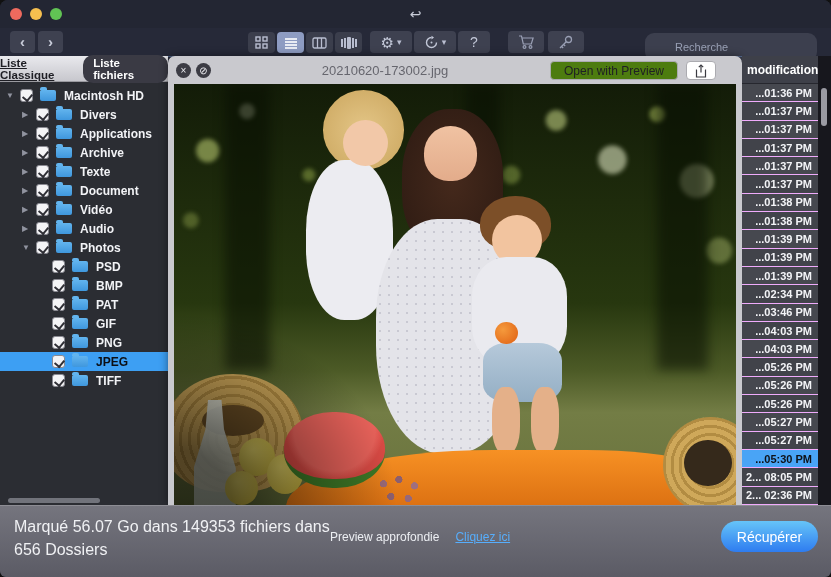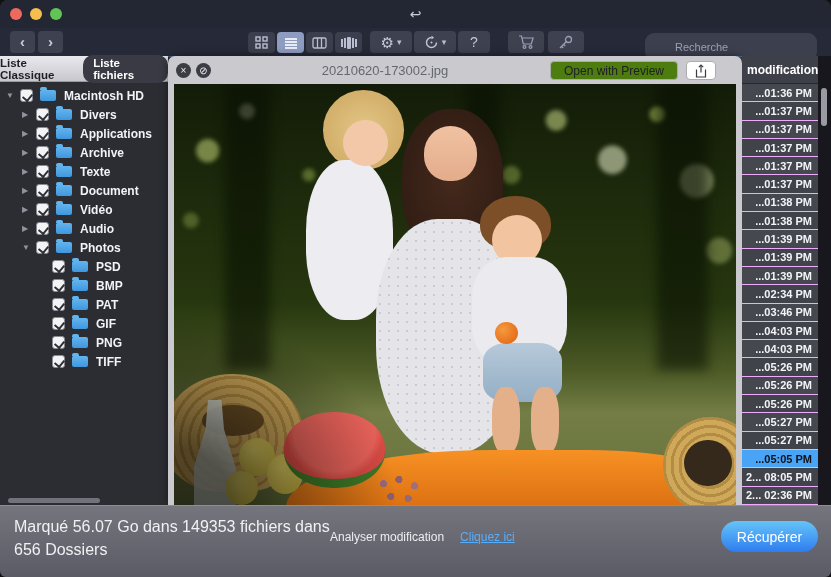--- a/index.html
+++ b/index.html
@@ -32,21 +32,21 @@
   .searchbox { position:absolute; left:645px; top:5px; width:172px; height:28px; background:#3c3f4e; border-radius:9px; display:flex; align-items:center; padding:0 8px; gap:22px; }
   .searchbox input { flex:1; background:transparent; border:none; outline:none; color:#dfe3ee; font-size:11px; font-family:"Liberation Sans", sans-serif; }
   .searchbox input::placeholder { color:#9aa1b6; }
 
   
   .content-topline { position:absolute; left:0; top:56px; width:831px; height:1px; background:#6f95cf; opacity:.5; }
 
   
   .sidebar { position:absolute; left:0; top:56px; width:168px; height:449px; background:#2b2d33; }
   .tabbar { position:absolute; left:0; top:0; width:168px; height:26px; background:linear-gradient(#e9e9ed,#c7c7cd); border-bottom:1px solid #9a9aa0; display:flex; align-items:center; justify-content:center; gap:6px; }
-  .tab-plain { font-size:11.5px; font-weight:bold; color:#1e1e24; }
+  .tab-plain { font-size:11.5px; font-weight:bold; color:#1e1e24;text-decoration:underline; }
   .tab-pill { font-size:11.5px; font-weight:bold; color:#fff; background:#3a3a44; border-radius:10px; padding:2px 10px; }
   .tree { position:absolute; left:0; top:30px; width:168px; }
   .tree-row { position:relative; height:19px; display:flex; align-items:center; }
   .tree-row.sel { background:#3d9ff3; }
   .tree-row.lvl0 { padding-left:6px; }
   .tree-row.lvl1 { padding-left:22px; }
   .tree-row.lvl2 { padding-left:52px; }
   .tri { width:14px; font-size:8px; color:#90939f; flex:none; }
   .tree-row.lvl2 .tri { width:0; }
   .cbx { width:13px; height:13px; background:#f4f4f6; border:1px solid #8a8a92; border-radius:3px; position:relative; flex:none; margin-right:7px; }
@@ -334,20 +334,26 @@
         <span class="cbx"></span>
         <span class="folder"></span>
         <span class="tree-label">GIF</span>
       </div>
       <div class="tree-row lvl2">
         <span class="tri"></span>
         <span class="cbx"></span>
         <span class="folder"></span>
         <span class="tree-label">PNG</span>
       </div>
+      <div class="tree-row lvl2 sel">
+        <span class="tri"></span>
+        <span class="cbx"></span>
+        <span class="folder"></span>
+        <span class="tree-label">JPEG</span>
+      </div>
       <div class="tree-row lvl2">
         <span class="tri"></span>
         <span class="cbx"></span>
         <span class="folder"></span>
         <span class="tree-label">TIFF</span>
       </div>
     </div>
     <div class="hscroll">
       <span class="thumb"></span>
     </div>
@@ -419,30 +425,30 @@
     <div class="rc-row">...01:39 PM</div>
     <div class="rc-row">...02:34 PM</div>
     <div class="rc-row">...03:46 PM</div>
     <div class="rc-row">...04:03 PM</div>
     <div class="rc-row">...04:03 PM</div>
     <div class="rc-row">...05:26 PM</div>
     <div class="rc-row">...05:26 PM</div>
     <div class="rc-row">...05:26 PM</div>
     <div class="rc-row">...05:27 PM</div>
     <div class="rc-row">...05:27 PM</div>
-    <div class="rc-row sel">...05:05 PM</div>
+    <div class="rc-row sel">...05:30 PM</div>
     <div class="rc-row">2... 08:05 PM</div>
     <div class="rc-row">2... 02:36 PM</div>
   </div>
   <div class="vscroll">
     <span class="thumb"></span>
   </div>
 
   <div class="bottombar">
     <div class="summary">Marqué 56.07 Go dans 149353 fichiers dans 656 Dossiers</div>
     <div class="scanline">
-      <span class="scan-label">Analyser modification</span>
+      <span class="scan-label">Preview approfondie</span>
       <span class="scan-link">Cliquez ici</span>
     </div>
     <div class="recover-btn">Récupérer</div>
   </div>
 
 </div>
 
 </body></html>

